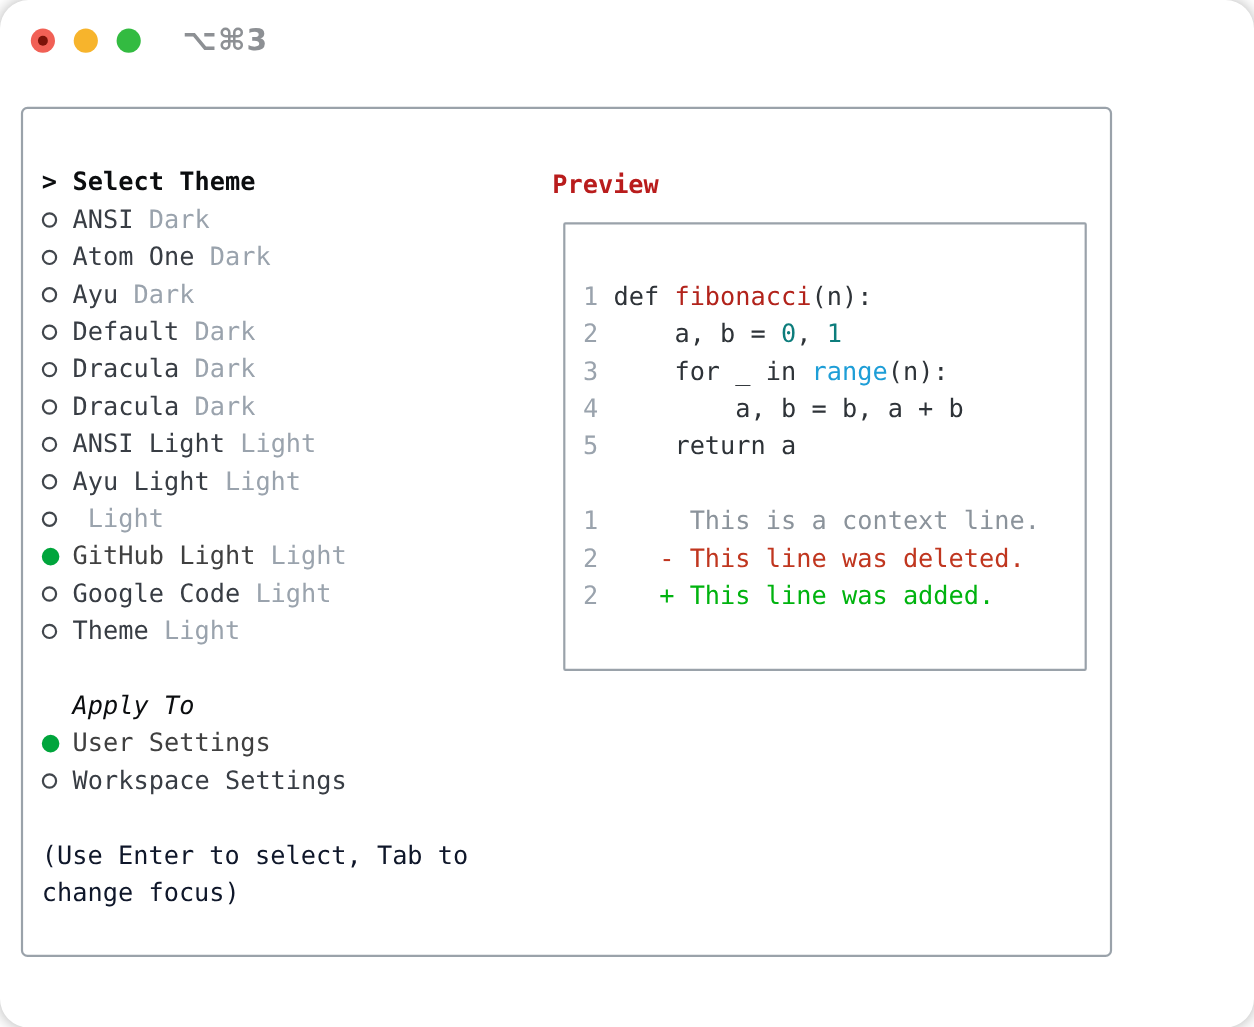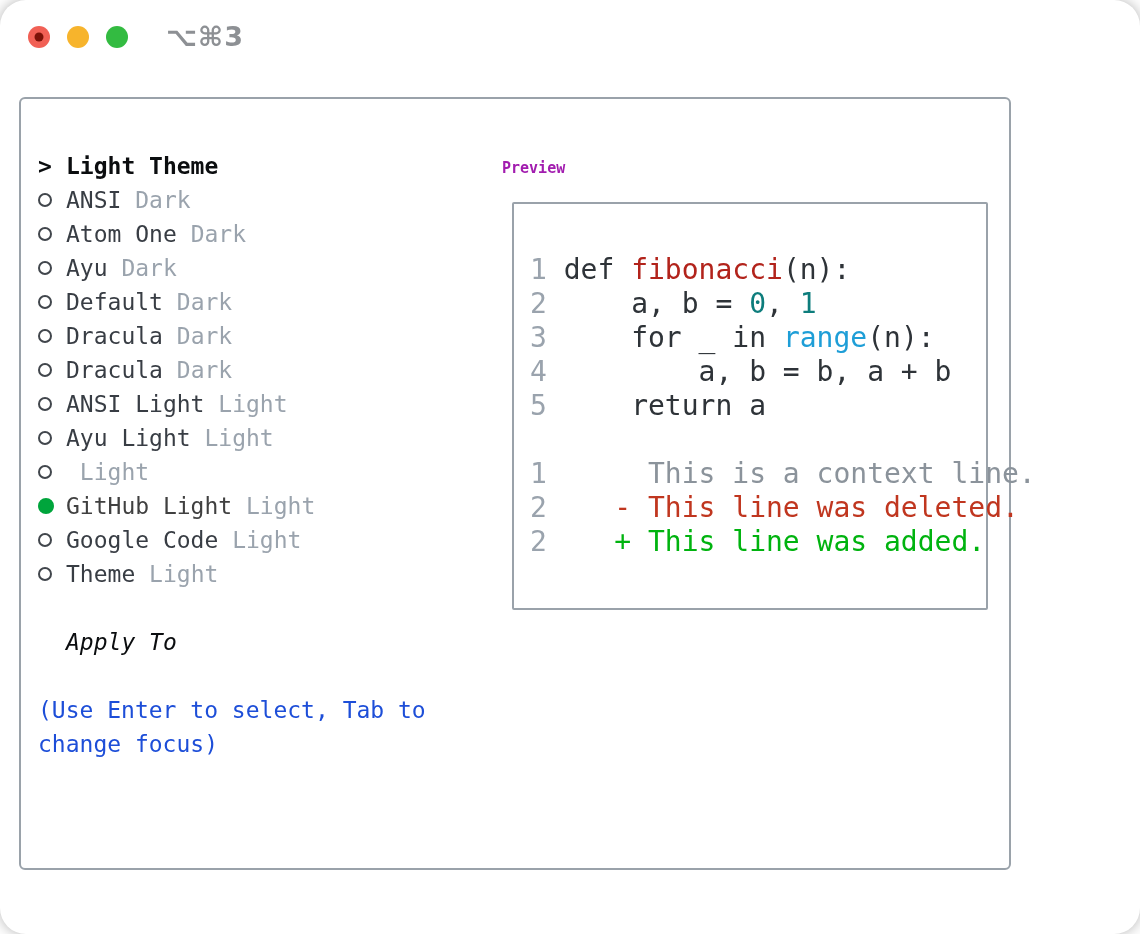--- a/index.html
+++ b/index.html
@@ -29,28 +29,28 @@
   .bcol{width:28px;flex:none;display:flex;align-items:center;}
   .circle{width:14px;height:14px;border-radius:50%;border:2px solid #41464c;box-sizing:border-box;}
   .circle.sel{background:#00a53c;border-color:#00a53c;width:16px;height:16px;}
   .prompt{font-weight:bold;color:#0b0d0f;font-size:23px;}
   .hdr{font-weight:bold;color:#0b0d0f;}
   .label{color:#383d44;text-align:right;}
   .label.sel{color:#404040;}
   .tag{color:#9aa3ad;}
   .spacer{height:34px;}
   .apply-hdr{color:#0b0d0f;height:34px;display:flex;align-items:center;padding-left:28px;font-style:italic;}
-  .help{color:#1d4ed8;height:34px;display:flex;align-items:center;white-space:pre;}
+  .help{color:#0f172a;height:34px;display:flex;align-items:center;white-space:pre;}
   
-  .preview-title{position:absolute;left:481px;top:52px;height:34px;line-height:34px;font-size:15px;font-weight:bold;color:#a21caf;}
+  .preview-title{position:absolute;left:481px;top:52px;height:34px;line-height:34px;font-size:23px;font-weight:bold;color:#b91c1c;}
   .preview-box{
     position:absolute;left:491px;top:103px;width:476px;height:408px;
     border:2px solid #9aa2aa;border-radius:2px;background:#ffffff;box-sizing:border-box;
   }
-  .code{position:absolute;left:16px;top:49px;font-size:28px;line-height:34px;white-space:pre;}
+  .code{position:absolute;left:16px;top:49px;font-size:23px;line-height:34px;white-space:pre;}
   .cline{height:34px;}
   .tk-num{color:#9aa3ad;}
   .tk-code{color:#2e3338;}
   .tk-red{color:#b2231b;}
   .tk-teal{color:#0d7d7c;}
   .tk-blue{color:#1e9ed7;}
   .tk-ctx{color:#8b939b;}
   .tk-del{color:#c0361f;margin-top:28px;}
   .tk-add{color:#00b30f;}
 </style>
@@ -68,41 +68,45 @@
       <div class="light" style="background: rgb(51, 187, 65);"></div>
     </div>
     <div class="shortcut">⌥⌘3</div>
   </div>
 
   <div class="panel">
 
     <div class="content">
       <div class="row">
         <span class="bcol"><span class="prompt">&gt;</span></span>
-        <span class="hdr">Light Theme</span>
+        <span class="hdr">Select Theme</span>
       </div>
 
       <div id="theme-list">
           <div class="row"><span class="bcol"><span class="circle"></span></span><span class="label">ANSI</span><span class="tag"> Dark</span></div>
           <div class="row"><span class="bcol"><span class="circle"></span></span><span class="label">Atom One</span><span class="tag"> Dark</span></div>
           <div class="row"><span class="bcol"><span class="circle"></span></span><span class="label">Ayu</span><span class="tag"> Dark</span></div>
           <div class="row"><span class="bcol"><span class="circle"></span></span><span class="label">Default</span><span class="tag"> Dark</span></div>
           <div class="row"><span class="bcol"><span class="circle"></span></span><span class="label">Dracula</span><span class="tag"> Dark</span></div>
           <div class="row"><span class="bcol"><span class="circle"></span></span><span class="label">Dracula</span><span class="tag"> Dark</span></div>
           <div class="row"><span class="bcol"><span class="circle"></span></span><span class="label">ANSI Light</span><span class="tag"> Light</span></div>
           <div class="row"><span class="bcol"><span class="circle"></span></span><span class="label">Ayu Light</span><span class="tag"> Light</span></div>
           <div class="row"><span class="bcol"><span class="circle"></span></span><span class="tag"> Light</span></div>
           <div class="row"><span class="bcol"><span class="circle sel"></span></span><span class="label sel">GitHub Light</span><span class="tag"> Light</span></div>
           <div class="row"><span class="bcol"><span class="circle"></span></span><span class="label">Google Code</span><span class="tag"> Light</span></div>
           <div class="row"><span class="bcol"><span class="circle"></span></span><span class="label">Theme</span><span class="tag"> Light</span></div>
         </div>
 
       <div class="spacer"></div>
 
       <div class="apply-hdr">Apply To</div>
+      <div id="apply-list">
+          <div class="row"><span class="bcol"><span class="circle sel"></span></span><span class="label sel">User Settings</span></div>
+          <div class="row"><span class="bcol"><span class="circle"></span></span><span class="label">Workspace Settings</span></div>
+        </div>
 
       <div class="spacer"></div>
 
       <div id="help-lines">
           <div class="help">(Use Enter to select, Tab to</div>
           <div class="help">change focus)</div>
         </div>
     </div>
 
     <div class="preview-title">Preview</div>

